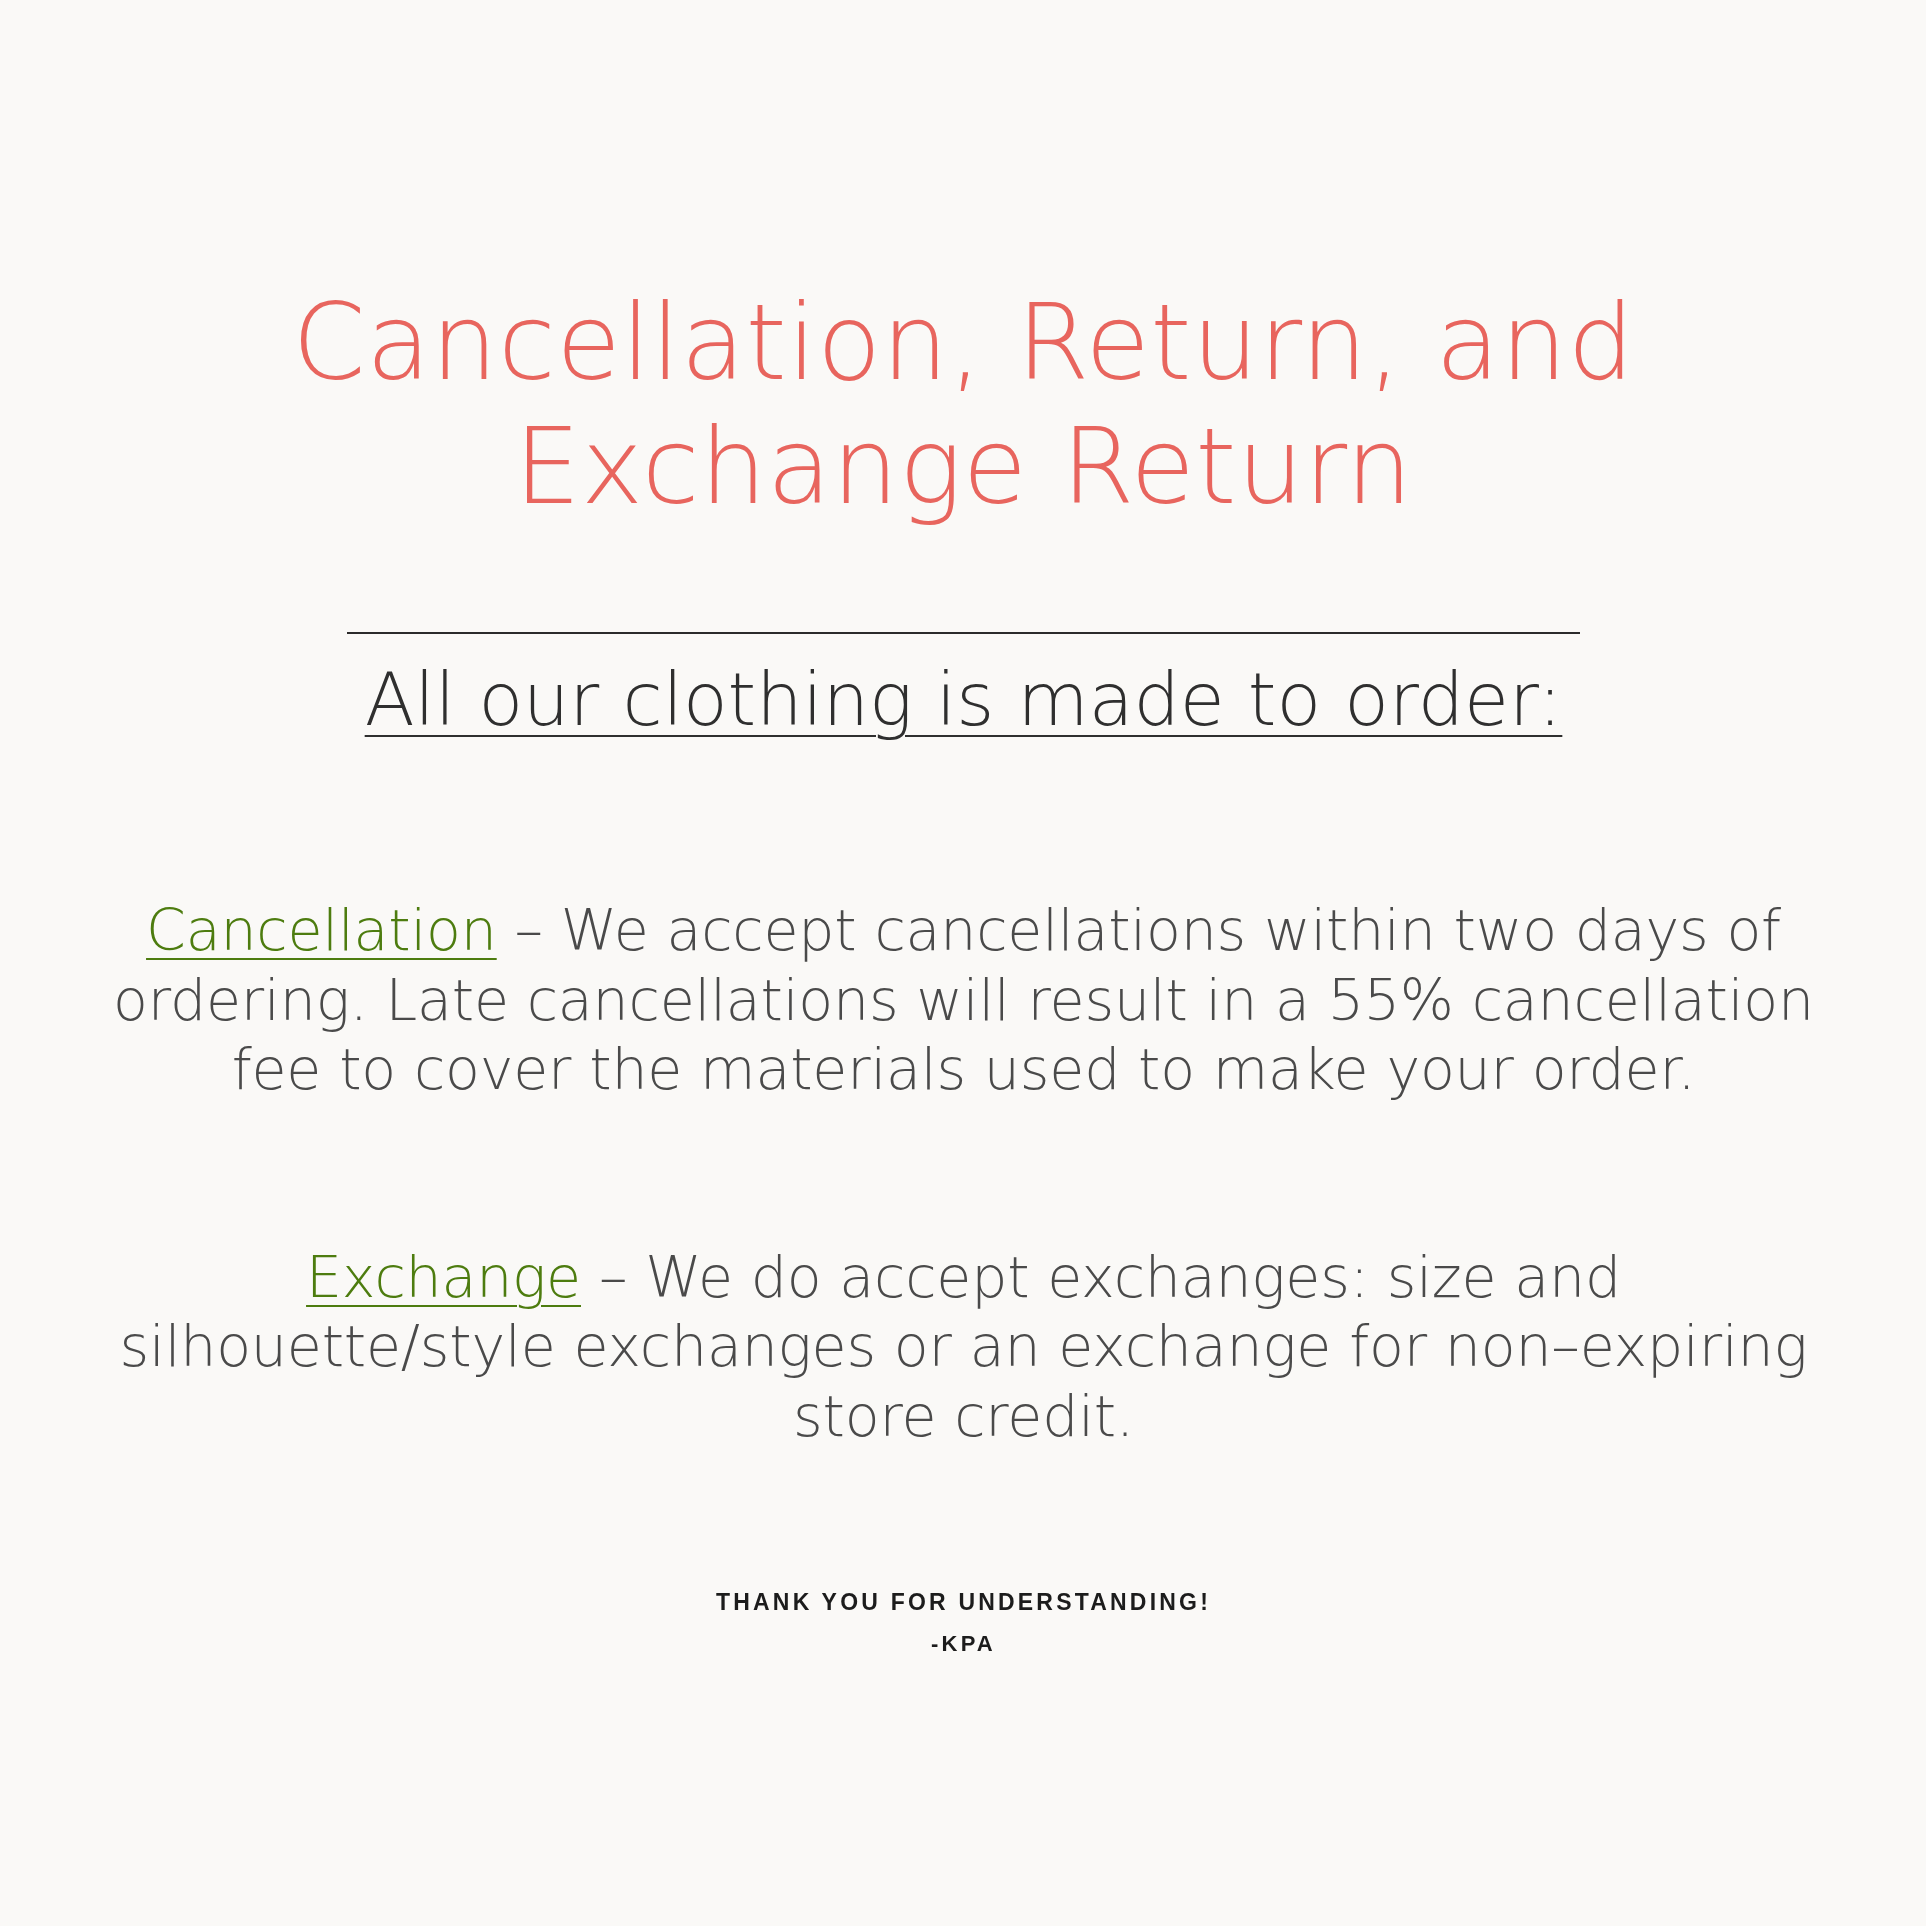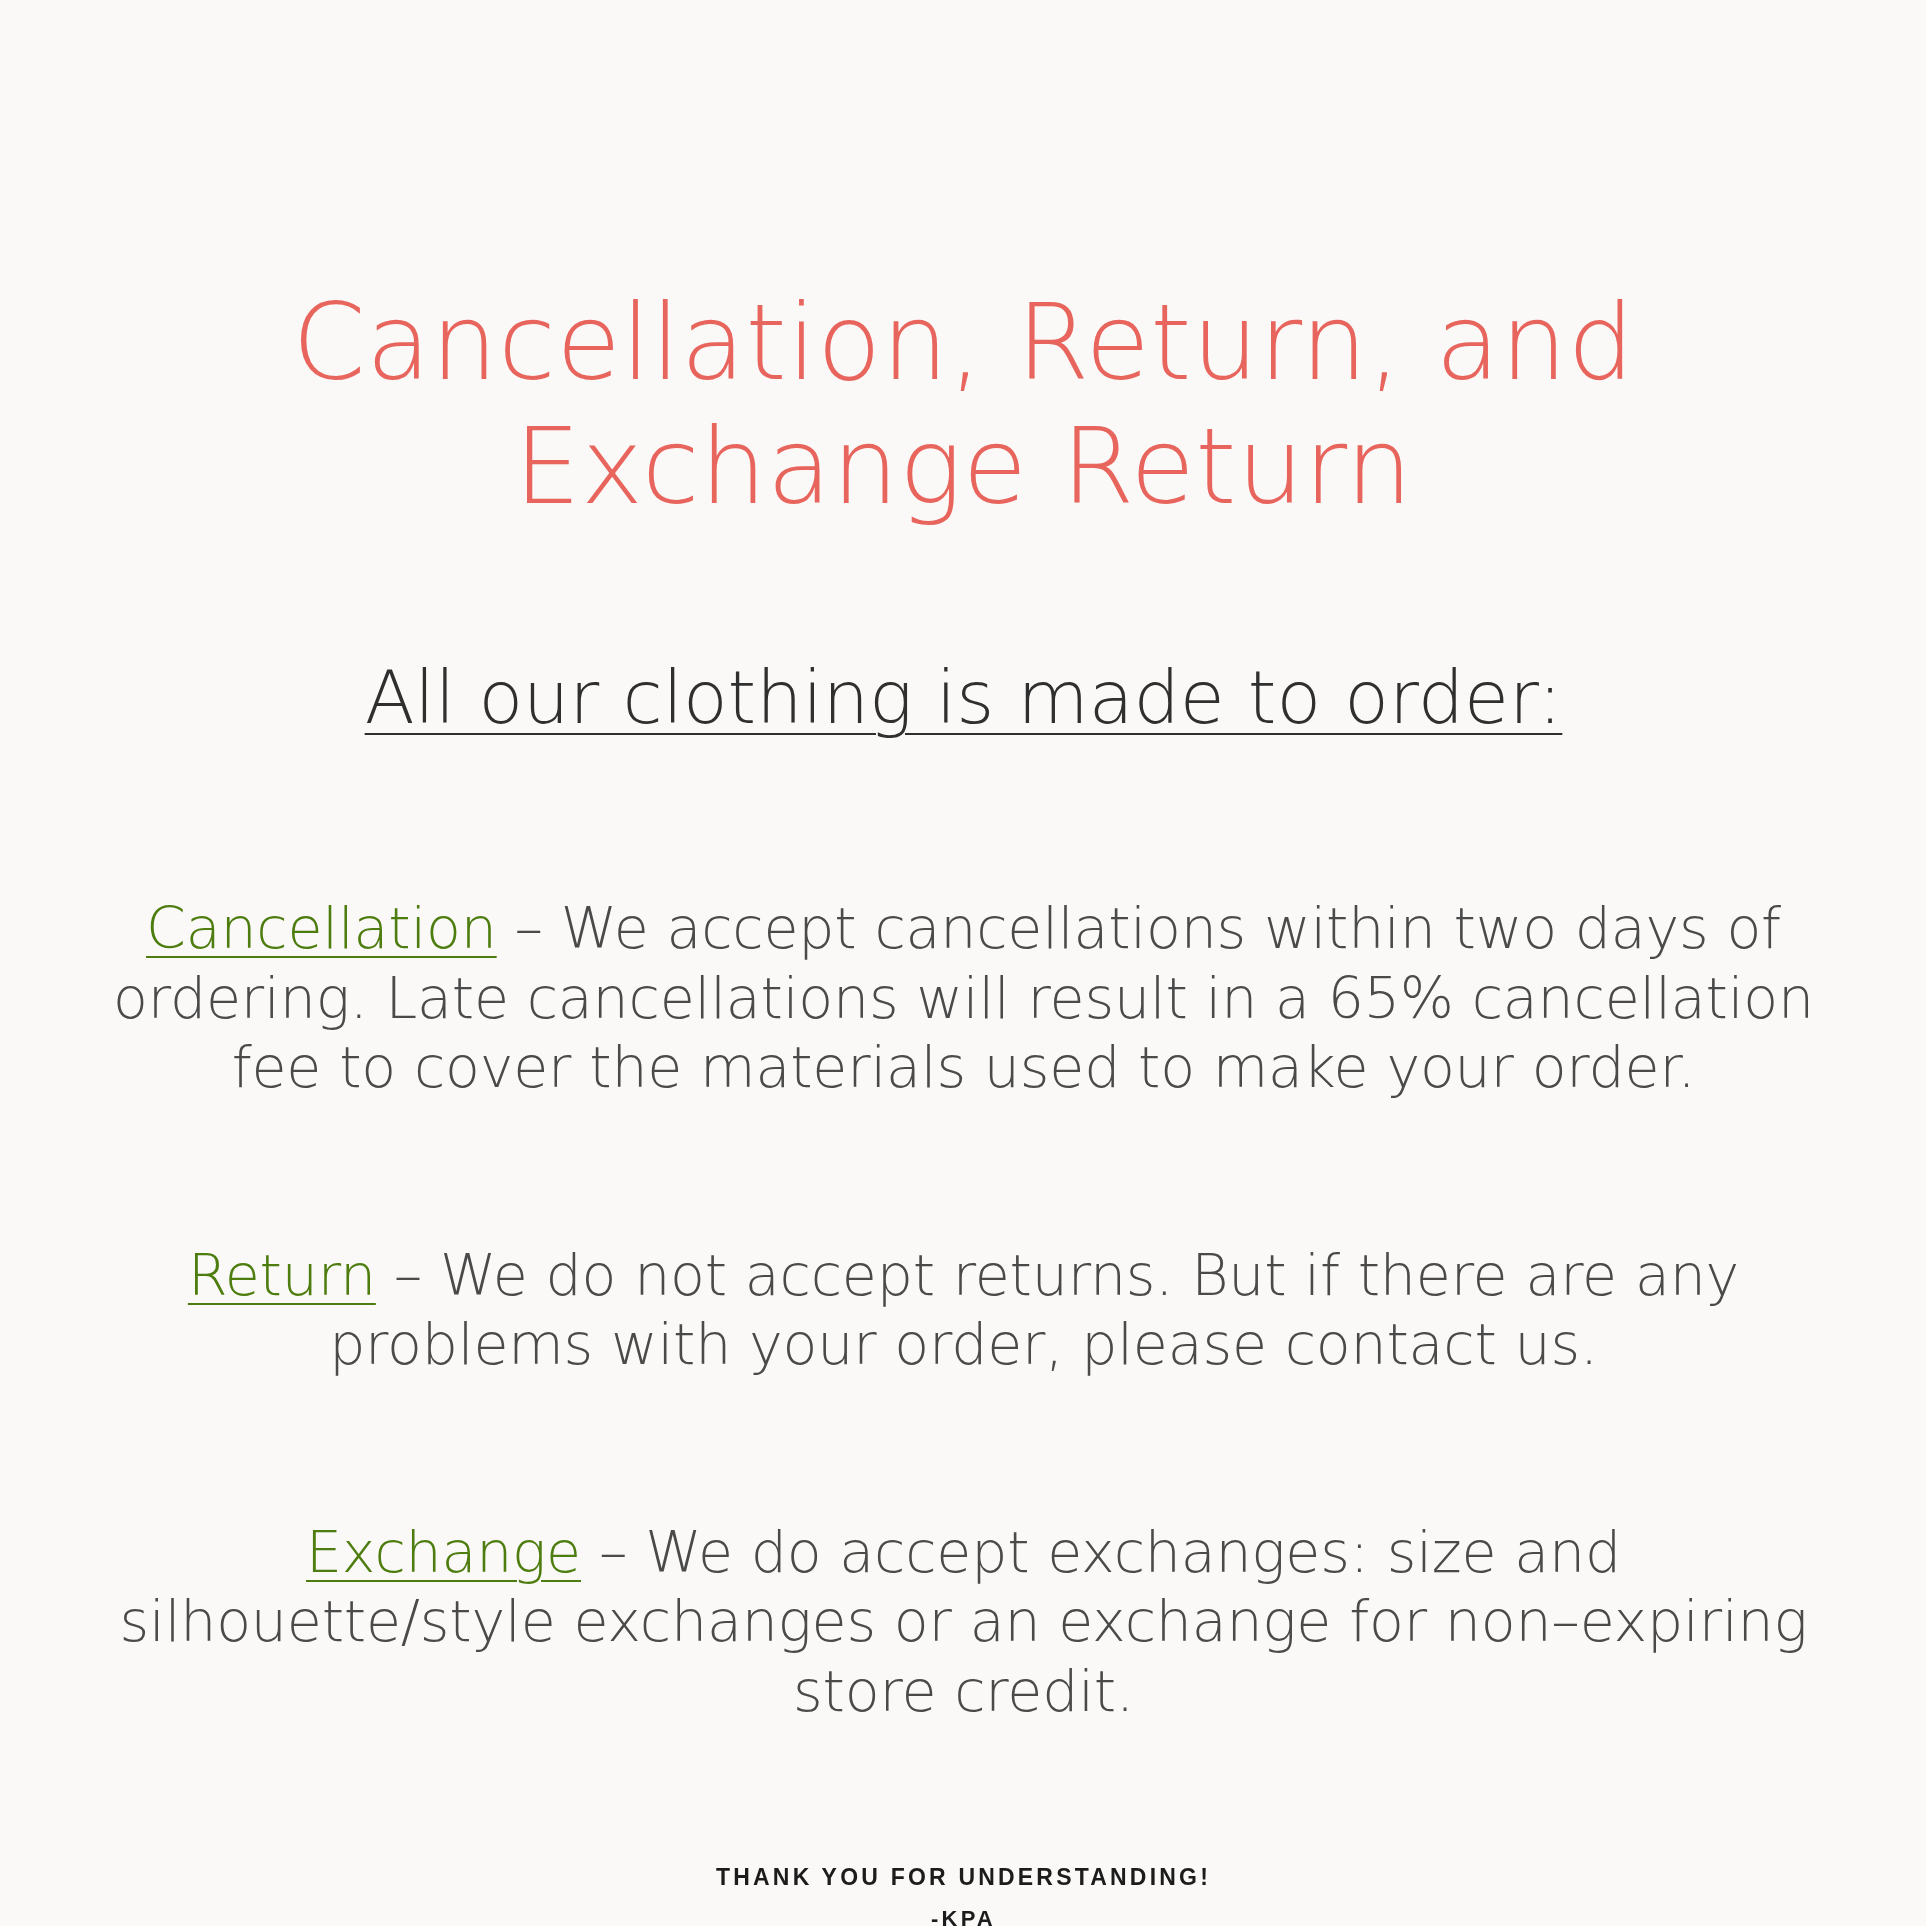--- a/index.html
+++ b/index.html
@@ -94,26 +94,23 @@
 
 <div class="page">
 
   <h1 class="title">Cancellation, Return, and Exchange Return</h1>
 
   <div class="divider"></div>
 
   <h2 class="subtitle">All our clothing is made to order:</h2>
 
   <p class="body-block">
-    <span class="term">Cancellation</span><span> – </span><span>We accept cancellations within two days of ordering. Late cancellations will result in a 65% cancellation fee to cover the materials used to make your order.</span>
+    <span class="term">Cancellation</span><span> – </span><span>We accept cancellations within two days of ordering. Late cancellations will result in a 55% cancellation fee to cover the materials used to make your order.</span>
   </p>
 
-  <p class="body-block">
-    <span class="term">Return</span><span> – </span><span>We do not accept returns. But if there are any problems with your order, please contact us.</span>
-  </p>
 
   <p class="body-block">
     <span class="term">Exchange</span><span> – </span><span>We do accept exchanges: size and silhouette/style exchanges or an exchange for non–expiring store credit.</span>
   </p>
 
   <div class="footer">
     <span>THANK YOU FOR UNDERSTANDING!</span>
     <span class="signature">-KPA</span>
   </div>
 

